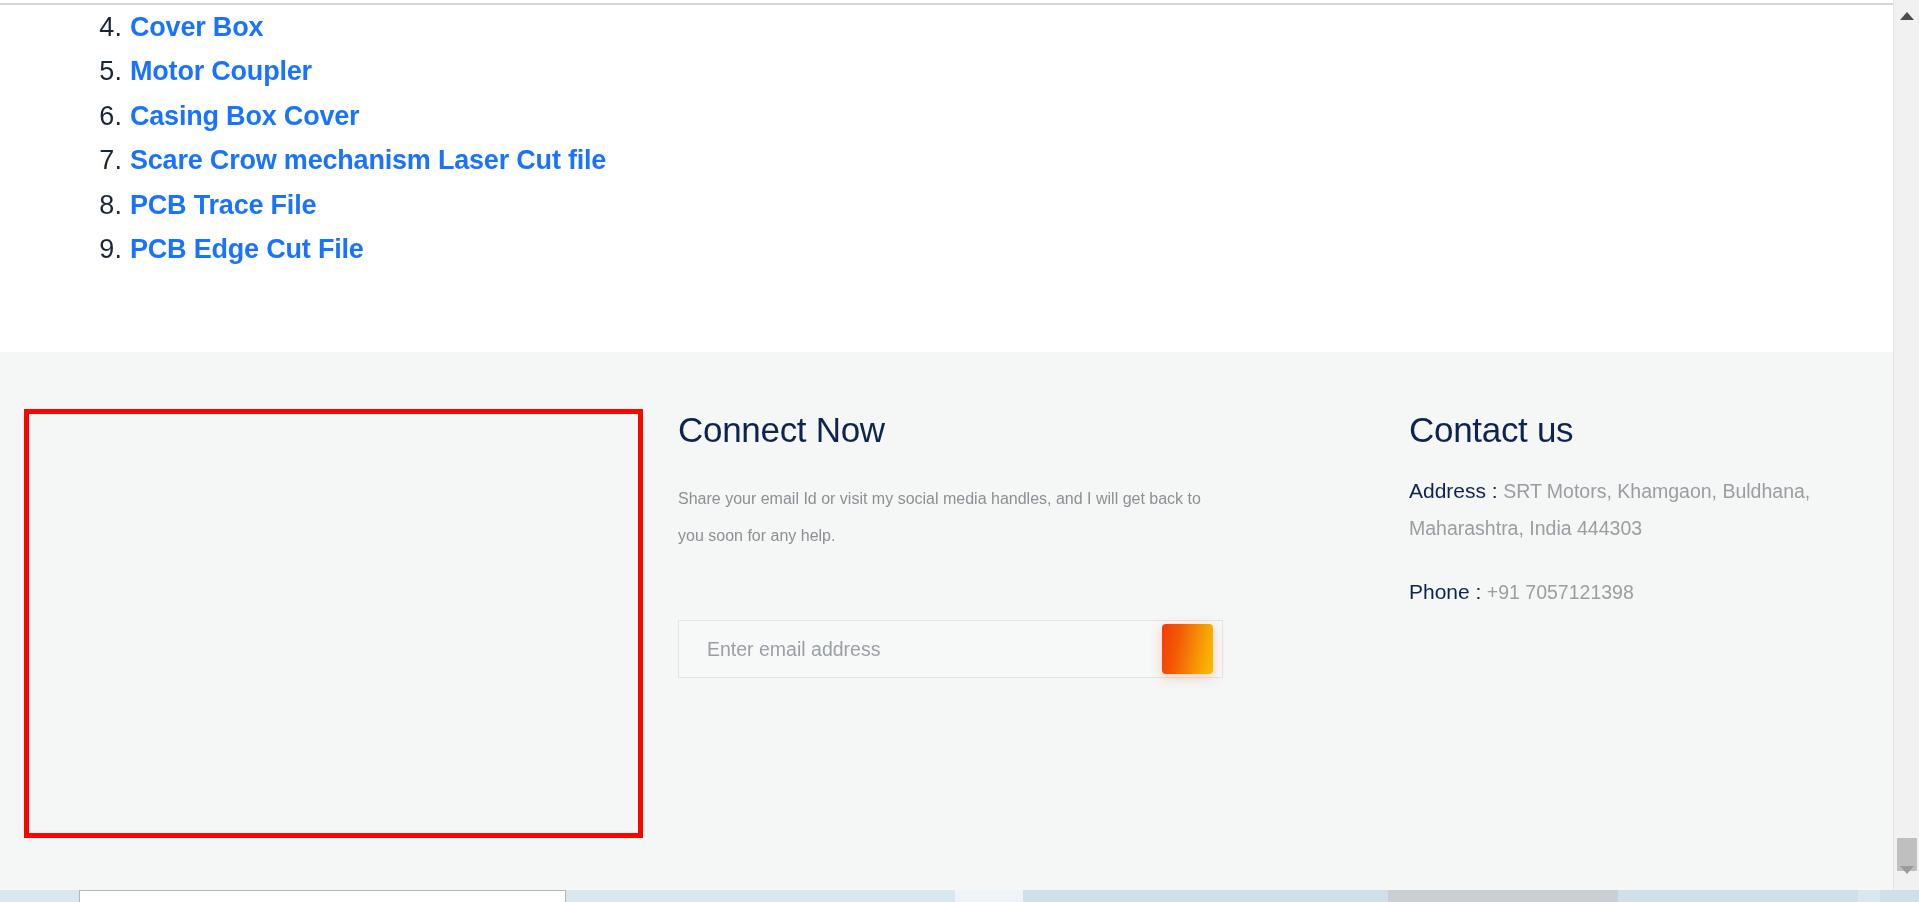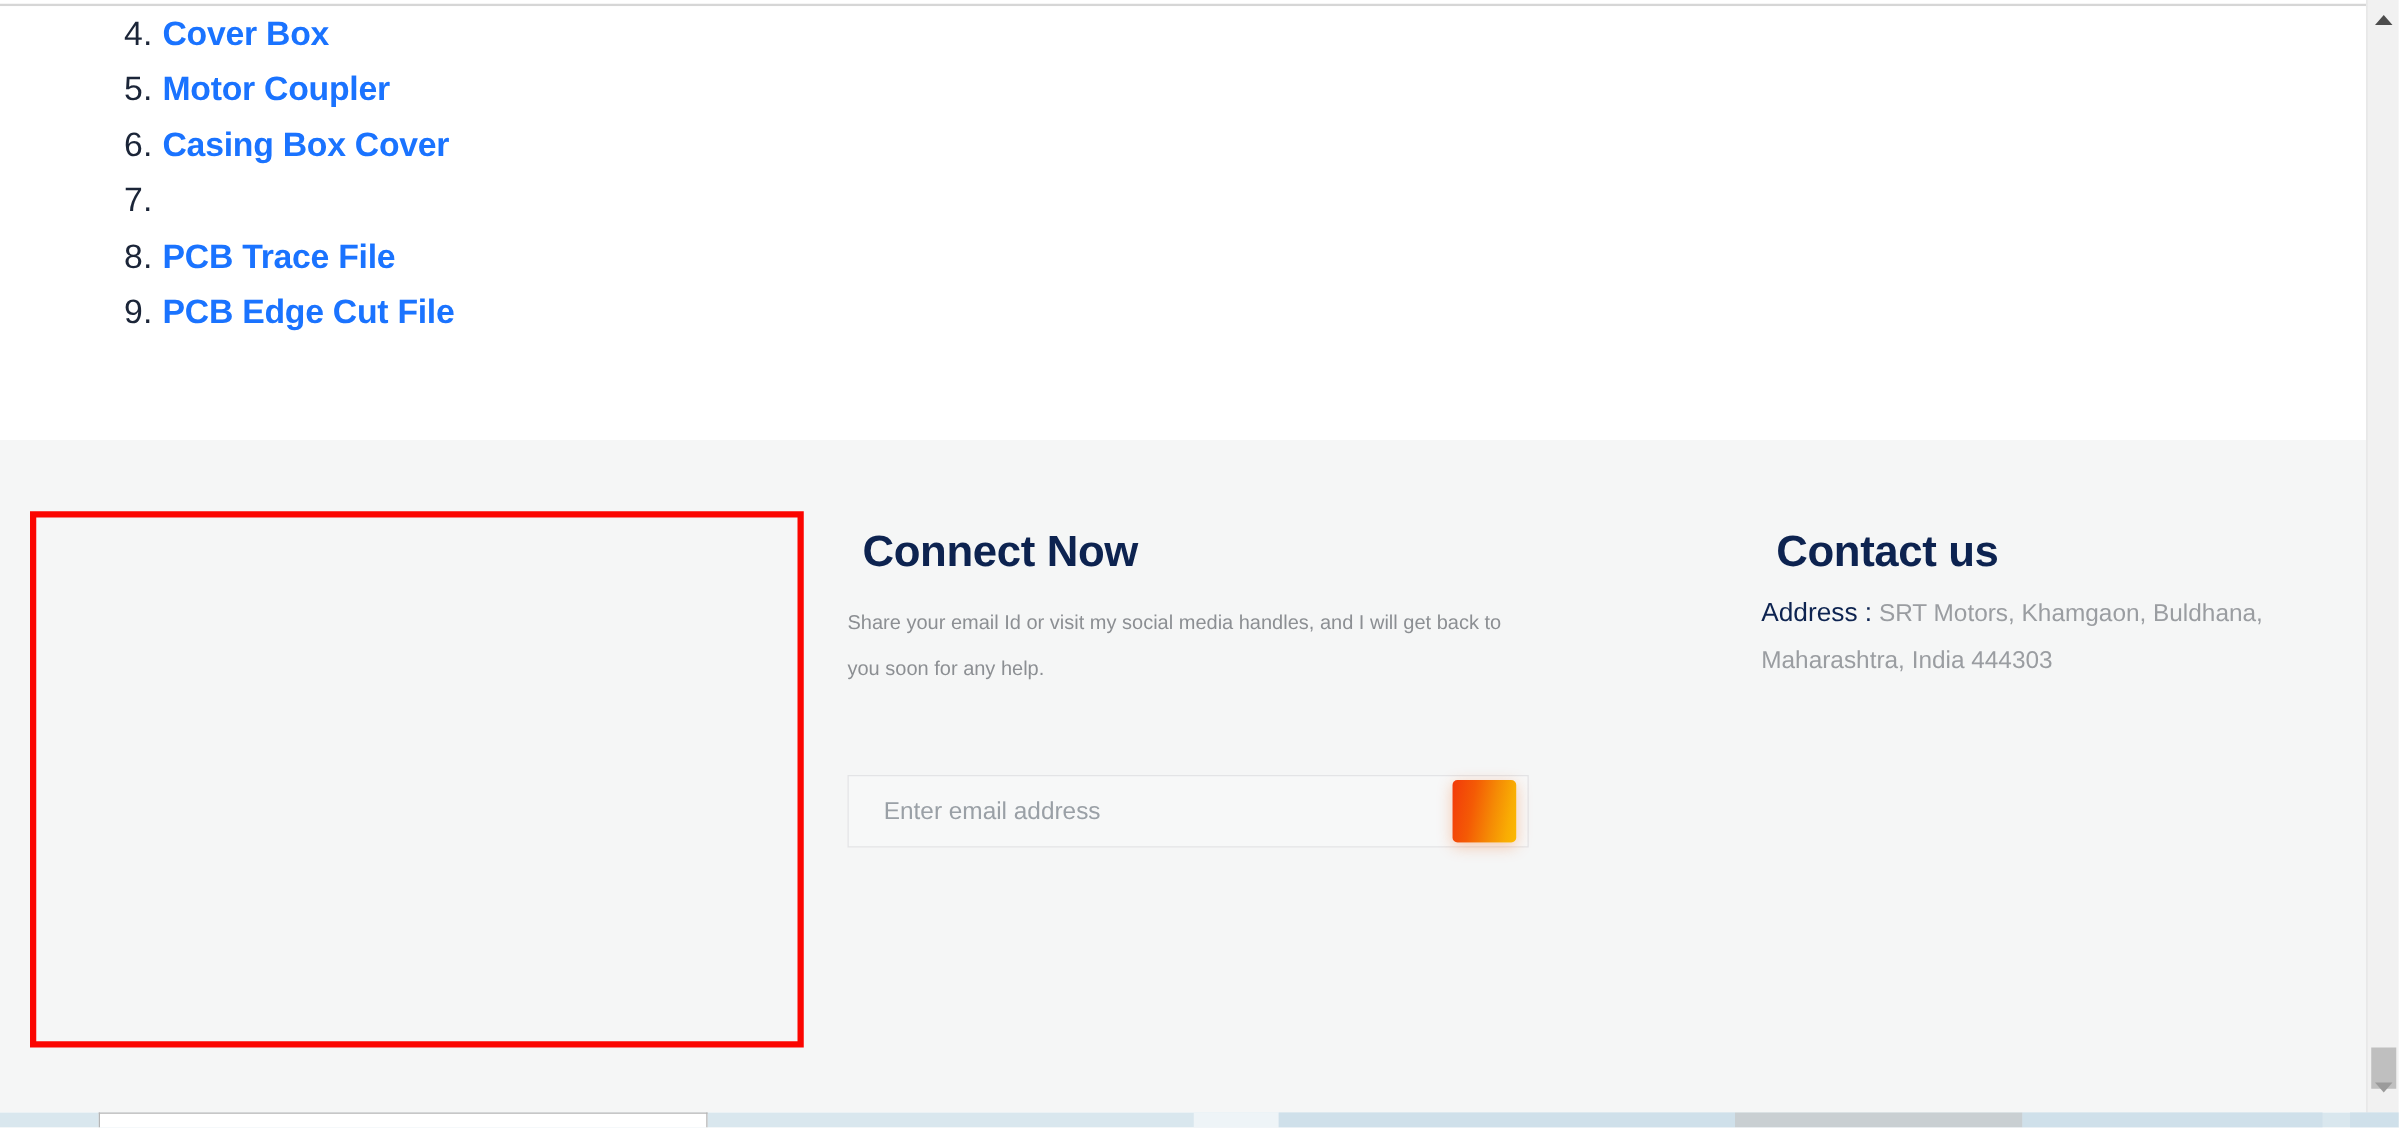--- a/index.html
+++ b/index.html
@@ -106,25 +106,25 @@
     width: 560px;
   }
   .col-contact {
     position: absolute;
     left: 1409px;
     top: 0;
     width: 470px;
   }
 
   .col-title {
-    margin: 12px;
+    margin: 0;
     padding: 0;
     color: #0d2350;
     font-size: 35px;
-    font-weight: 700;
+    font-weight: 400;
     letter-spacing: -0.3px;
     line-height: 1;
   }
   .col-connect .col-title { position: absolute; top: 60px; left: 0; }
   .col-contact .col-title { position: absolute; top: 60px; left: 0; }
 
   .blurb {
     position: absolute;
     top: 128px;
     left: 0;
@@ -285,20 +285,21 @@
         <a class="link">Motor Coupler</a>
       </li>
 
       <li>
         <span class="num">6.</span>
         <a class="link">Casing Box Cover</a>
       </li>
 
       <li>
         <span class="num">7.</span>
+        <a class="link">Scare Crow mechanism Laser Cut file</a>
       </li>
 
       <li>
         <span class="num">8.</span>
         <a class="link">PCB Trace File</a>
       </li>
 
       <li>
         <span class="num">9.</span>
         <a class="link">PCB Edge Cut File</a>
@@ -322,20 +323,24 @@
       </div>
     </div>
 
     <div class="col-contact">
       <h2 class="col-title">Contact us</h2>
 
       <div class="contact-lines">
         <p class="contact-line">
           <span class="lbl">Address :</span>
           <span class="val">SRT Motors, Khamgaon, Buldhana, Maharashtra, India 444303</span>
+        </p>
+        <p class="contact-line">
+          <span class="lbl">Phone :</span>
+          <span class="val">+91 7057121398</span>
         </p>
       </div>
     </div>
 
   </div>
 </div>
 
 <div class="scrollbar">
   <div class="sb-arrow up">
       <i></i>

